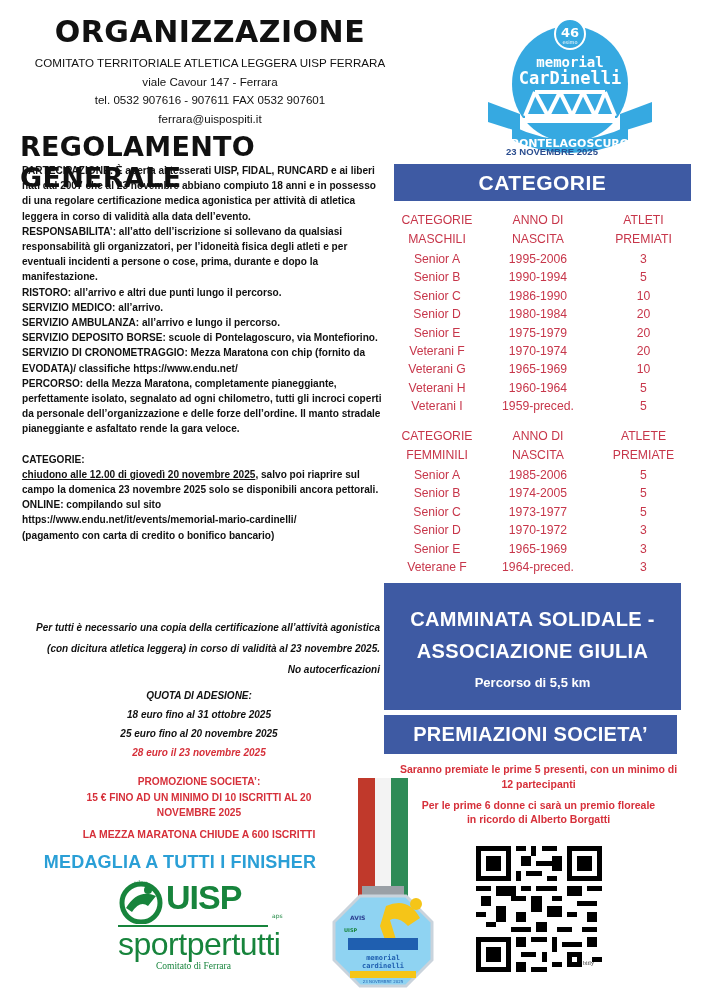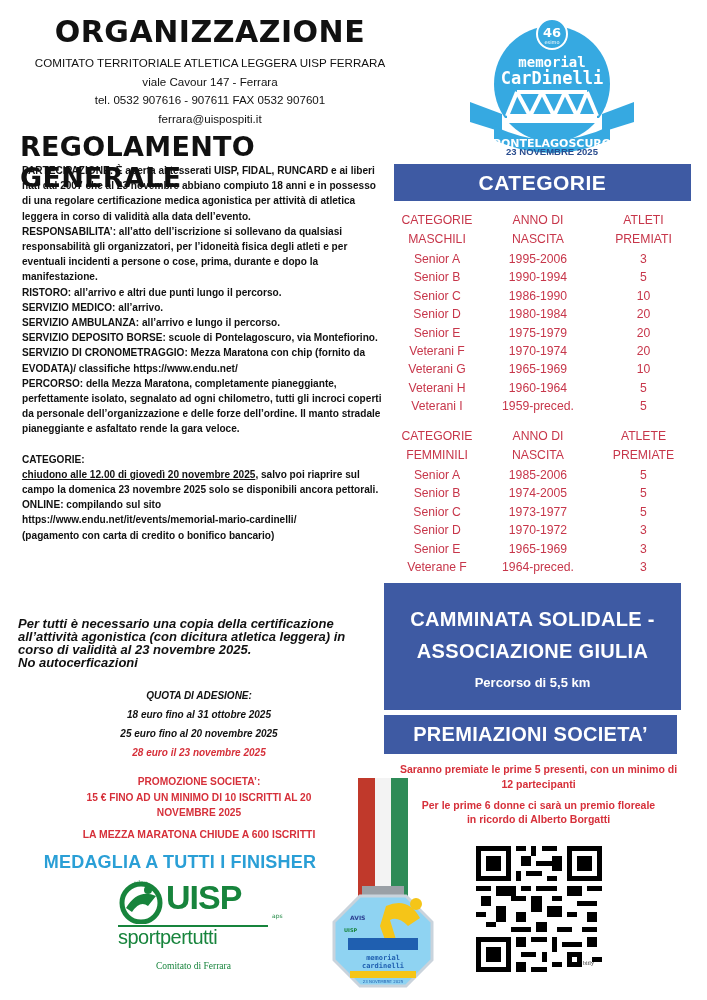--- a/index.html
+++ b/index.html
@@ -6,44 +6,44 @@
   html, body { width: 707px; height: 1000px; background: #ffffff; overflow: hidden; }
   body { position: relative; font-family: "DejaVu Sans", "Liberation Sans", sans-serif; color: #111; }
 
   .abs { position: absolute; }
 
   
   #org-title { left: 20px; top: 14px; width: 380px; text-align: center; font-size: 30px; font-weight: bold; letter-spacing: 0.5px; color: #111; }
   #org-lines { left: 15px; top: 54px; width: 390px; text-align: center; font-size: 11.6px; line-height: 18.5px; color: #111; font-family: "Liberation Sans", sans-serif; }
 
   
-  #logo { left: 462px; top: 14px; width: 180px; height: 150px; }
+  #logo { left: 480px; top: 14px; width: 180px; height: 150px; }
   #logo-date { left: 462px; top: 146px; width: 180px; text-align: center; font-size: 9.5px; font-weight: bold; color: #2a4d8f; font-family: "Liberation Sans", sans-serif; }
 
   
   #reg-title { left: 20px; top: 131px; width: 380px; font-size: 27px; font-weight: bold; color: #111; letter-spacing: 0.3px; }
   #reg-body { left: 22px; top: 163px; width: 360px; font-size: 10.1px; line-height: 15.2px; font-weight: bold; color: #111; font-family: "Liberation Sans", sans-serif; }
   #reg-body p { margin: 0; }
   #reg-body .gap { height: 15px; }
   #reg-body u { text-decoration: underline; }
 
-  #cert-note { left: 18px; top: 617px; width: 362px; text-align: left; font-size: 13px; line-height: 13px; font-style: italic; font-weight: bold; color: #111; font-family: "Liberation Sans", sans-serif; }
+  #cert-note { left: 18px; top: 617px; width: 362px; text-align: right; font-size: 10px; line-height: 21px; font-style: italic; font-weight: bold; color: #111; font-family: "Liberation Sans", sans-serif; }
   #quota { left: 18px; top: 686px; width: 362px; text-align: center; font-size: 10px; line-height: 19px; font-style: italic; font-weight: bold; color: #111; font-family: "Liberation Sans", sans-serif; }
   #quota .red { color: #d6303a; }
 
   #promo { left: 18px; top: 774px; width: 362px; text-align: center; font-size: 10.2px; line-height: 15.5px; font-weight: bold; color: #d6303a; font-family: "Liberation Sans", sans-serif; }
   #chiude { left: 18px; top: 829px; width: 362px; text-align: center; font-size: 10.4px; font-weight: bold; color: #d6303a; font-family: "Liberation Sans", sans-serif; }
   #medaglia { left: 10px; top: 852px; width: 340px; text-align: center; font-size: 18px; font-weight: bold; color: #2a9fd6; font-family: "Liberation Sans", sans-serif; letter-spacing: 0.2px; }
 
   
   #uisp { left: 118px; top: 878px; width: 165px; height: 110px; }
   #uisp-word { position: absolute; left: 48px; top: 0; font-size: 34px; font-weight: 900; color: #17843c; font-family: "Liberation Sans", sans-serif; letter-spacing: -1px; }
   #uisp-aps { position: absolute; left: 154px; top: 34px; font-size: 6px; color: #17843c; }
   #uisp-line { position: absolute; left: 0; top: 47px; width: 150px; height: 2px; background: #17843c; }
-  #uisp-sport { position: absolute; left: 0; top: 48px; font-size: 20px; color: #17843c; font-family: "Liberation Sans", sans-serif; letter-spacing: -0.5px; }
+  #uisp-sport { position: absolute; left: 0; top: 48px; font-size: 32px; color: #17843c; font-family: "Liberation Sans", sans-serif; letter-spacing: -0.5px; }
   #uisp-comitato { position: absolute; left: 38px; top: 83px; font-size: 9.5px; color: #17843c; font-family: "Liberation Serif", serif; }
   #uisp-badge { position: absolute; left: 0; top: 0; width: 46px; height: 46px; }
 
   
   .blue-box { background: #3e5aa3; color: #fff; font-weight: bold; text-align: center; font-family: "Liberation Sans", sans-serif; }
   #cat-box { left: 394px; top: 164px; width: 297px; height: 37px; font-size: 21px; line-height: 37px; letter-spacing: 0.5px; }
 
   .cat-table { left: 394px; width: 297px; color: #c7364a; font-family: "Liberation Sans", sans-serif; font-size: 12.2px; }
   .cat-row { display: flex; height: 18.4px; line-height: 18.4px; }
   .cat-head { display: flex; line-height: 18.5px; margin-bottom: 2px; }

